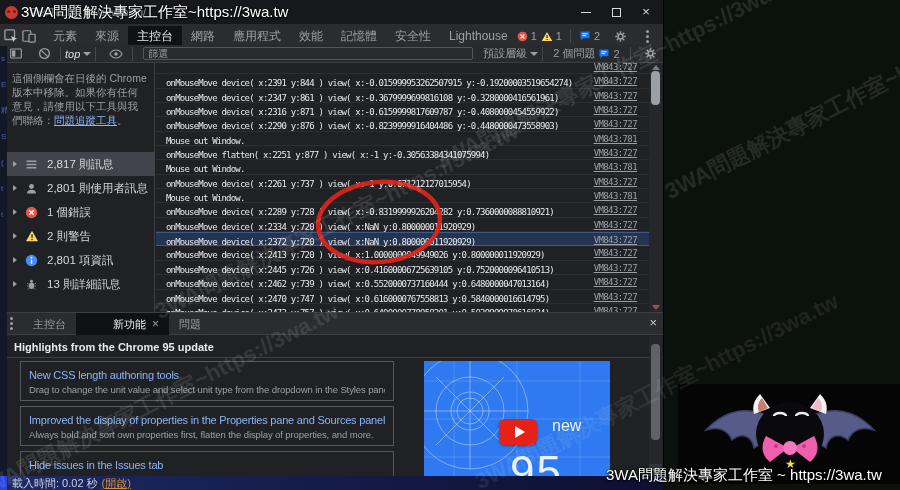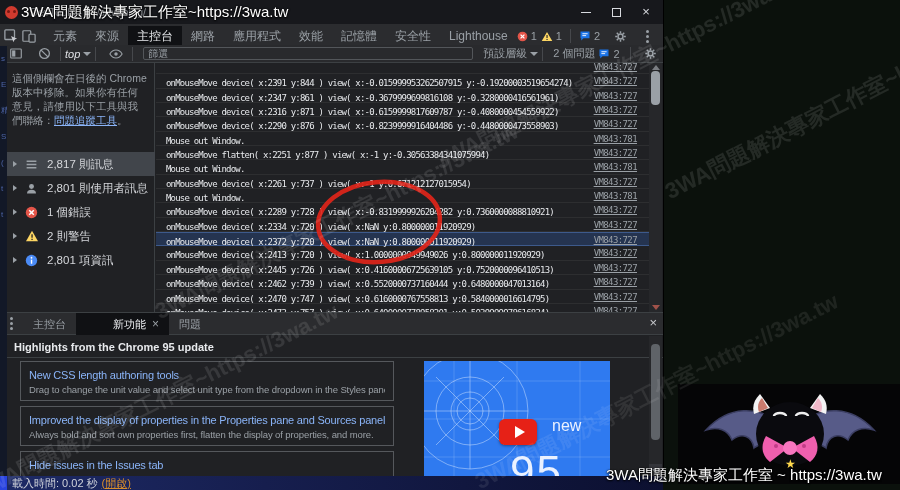--- a/index.html
+++ b/index.html
@@ -288,20 +288,31 @@
           <div class="sbitem">
             <span class="caret"></span>
             <span class="icn">
               <svg width="13" height="13" viewBox="0 0 16 16">
                 <circle cx="8" cy="8" r="7" fill="#4b8bf5"></circle>
                 <rect x="7.2" y="7" width="1.7" height="5" fill="#fff"></rect>
                 <circle cx="8" cy="4.6" r="1.1" fill="#fff"></circle>
               </svg>
             </span>
             <span class="lbl">2,801 項資訊</span>
+          </div>
+          <div class="sbitem">
+            <span class="caret"></span>
+            <span class="icn">
+              <svg width="13" height="13" viewBox="0 0 16 16">
+                <ellipse cx="8" cy="9.5" rx="3.2" ry="4" fill="#9aa0a6"></ellipse>
+                <circle cx="8" cy="4" r="1.8" fill="#9aa0a6"></circle>
+                <path d="M4.5 7.5 2.5 6.5M4.5 10H2.5M5 12.5 3.5 14M11.5 7.5l2-1M11.5 10h2M11 12.5 12.5 14" stroke="#9aa0a6"></path>
+              </svg>
+            </span>
+            <span class="lbl">13 則詳細訊息</span>
           </div>
         </div>
     </div>
 
     <div class="conwrap">
       <div class="conrows" id="console-rows">
           <div class="crow"><span class="loc">VM843:727</span></div>
           <div class="crow"><span class="msg">onMouseMove device( x:2391 y:844 ) view( x:-0.015999953262507915 y:-0.19200003519654274)</span><span class="loc">VM843:727</span></div>
           <div class="crow"><span class="msg">onMouseMove device( x:2347 y:861 ) view( x:-0.3679999699816108 y:-0.3280000416561961)</span><span class="loc">VM843:727</span></div>
           <div class="crow"><span class="msg">onMouseMove device( x:2316 y:871 ) view( x:-0.6159999817609787 y:-0.4080000454559922)</span><span class="loc">VM843:727</span></div>

